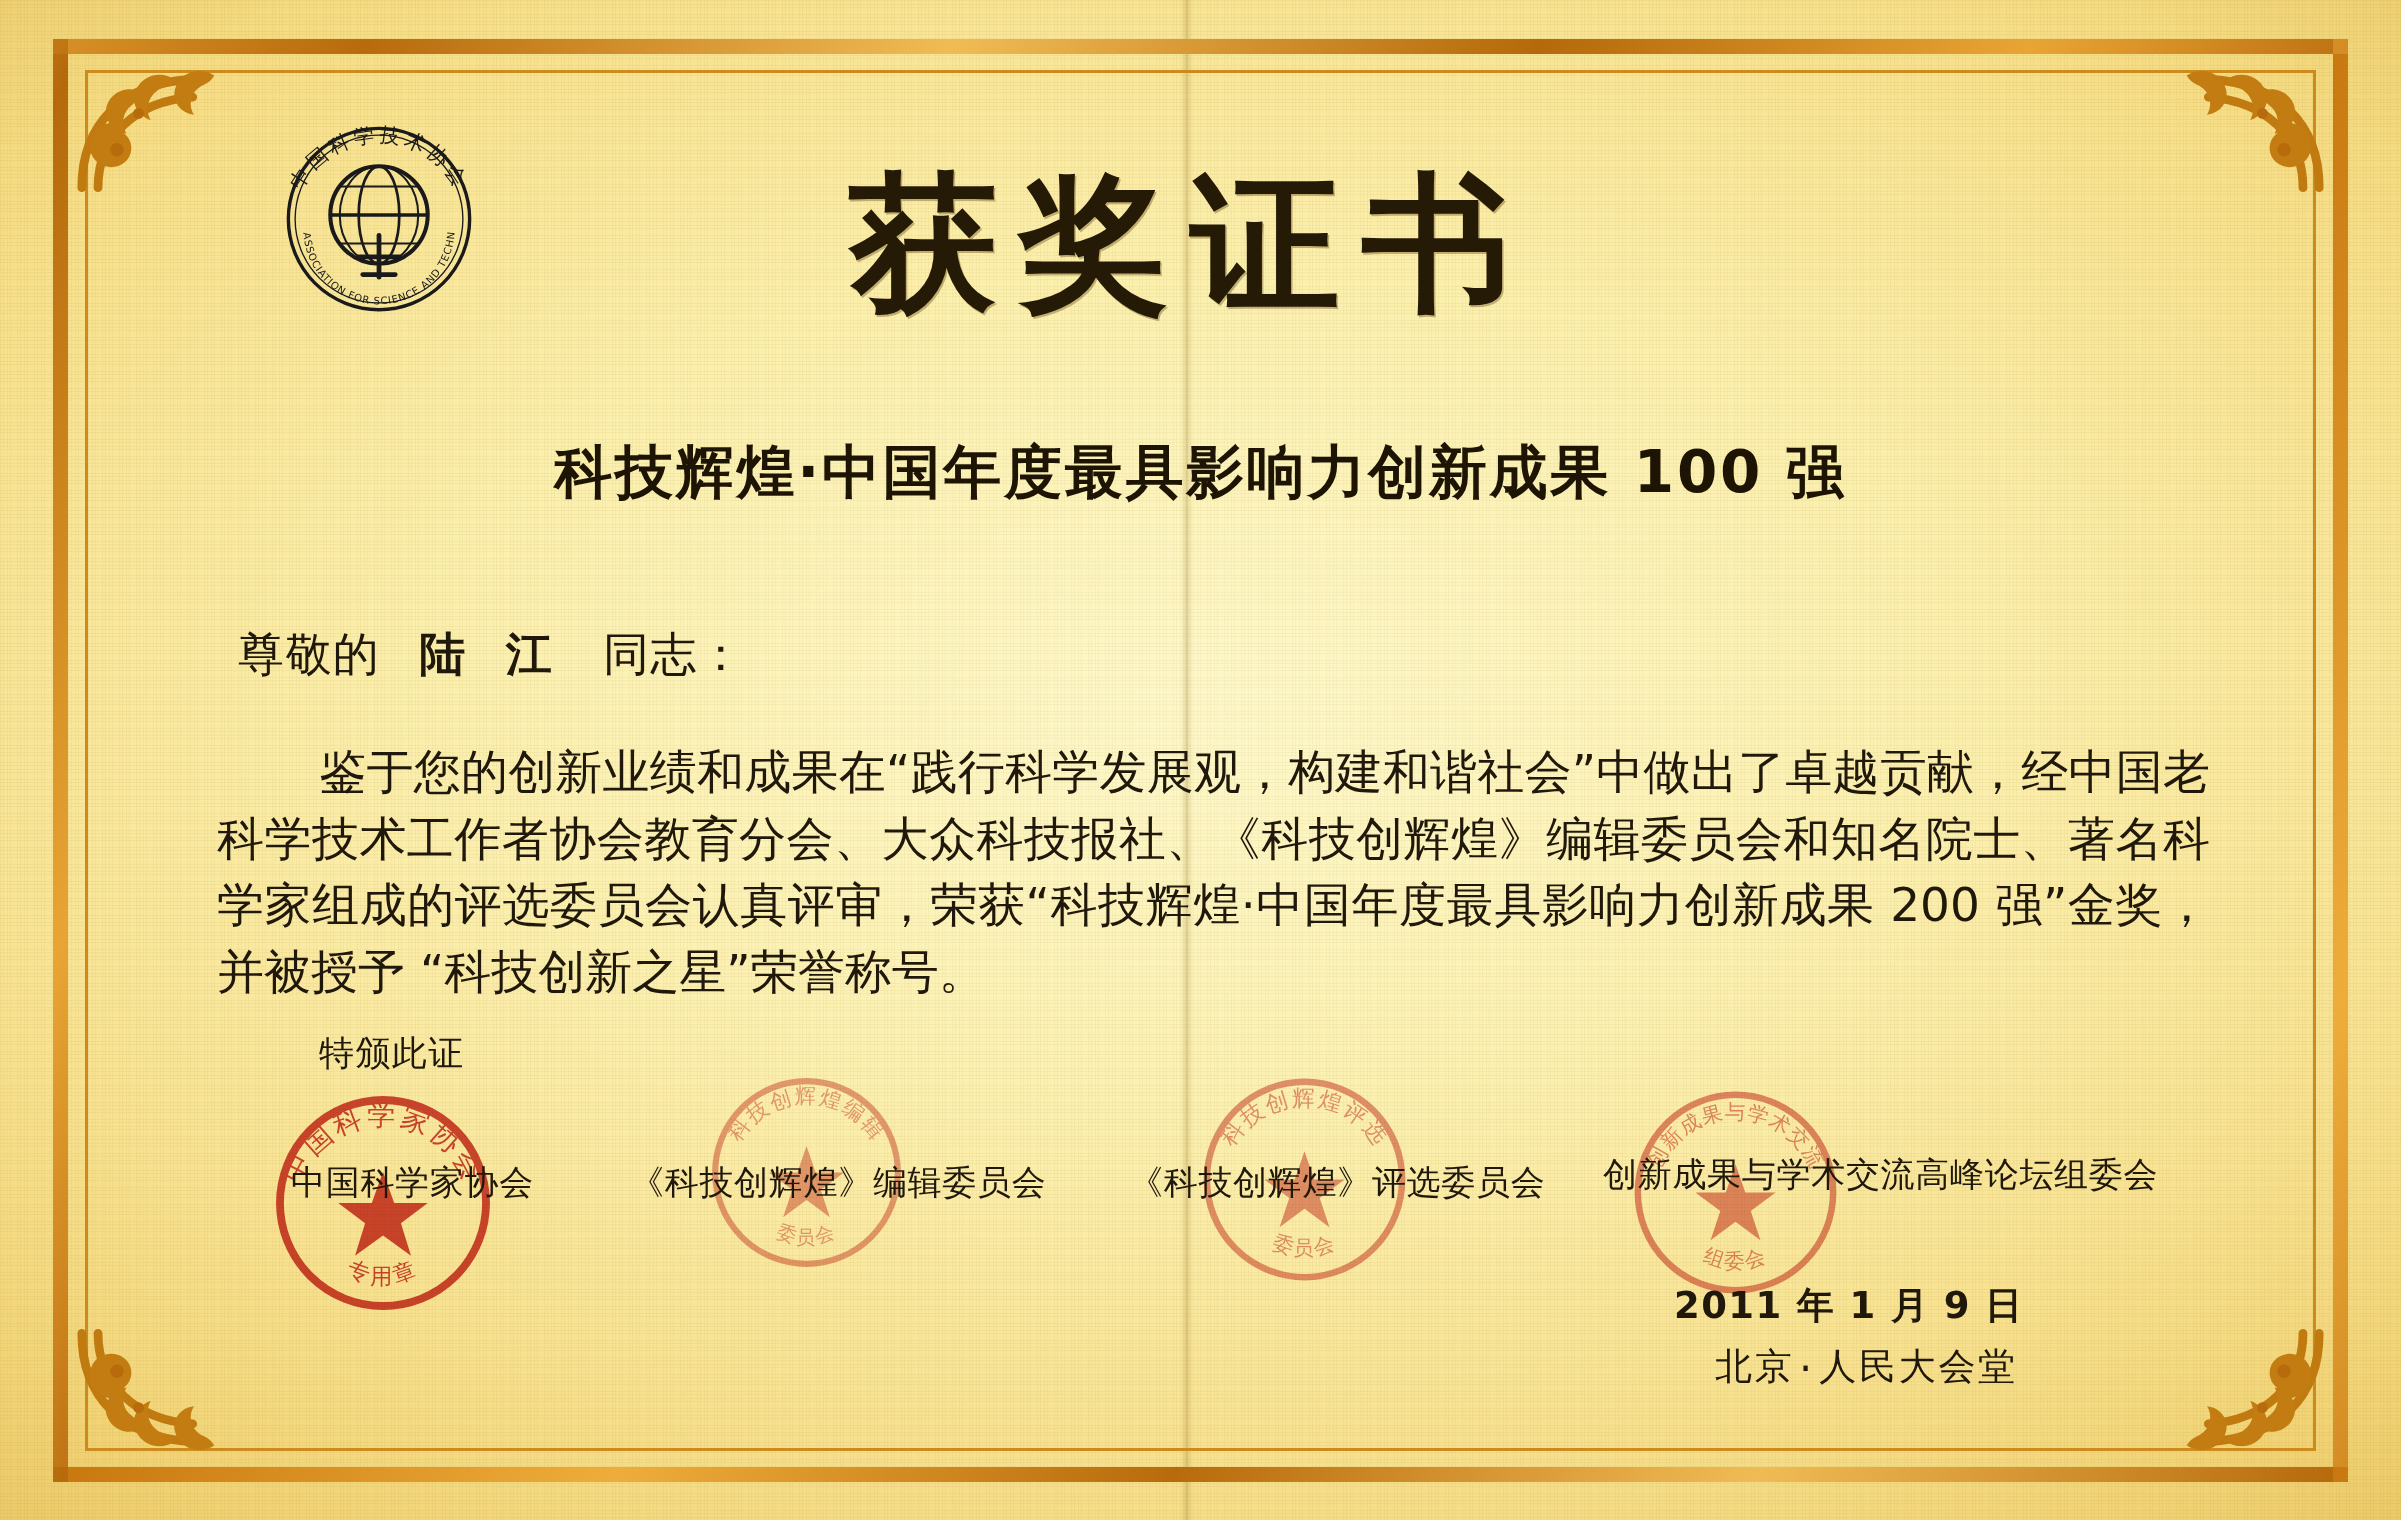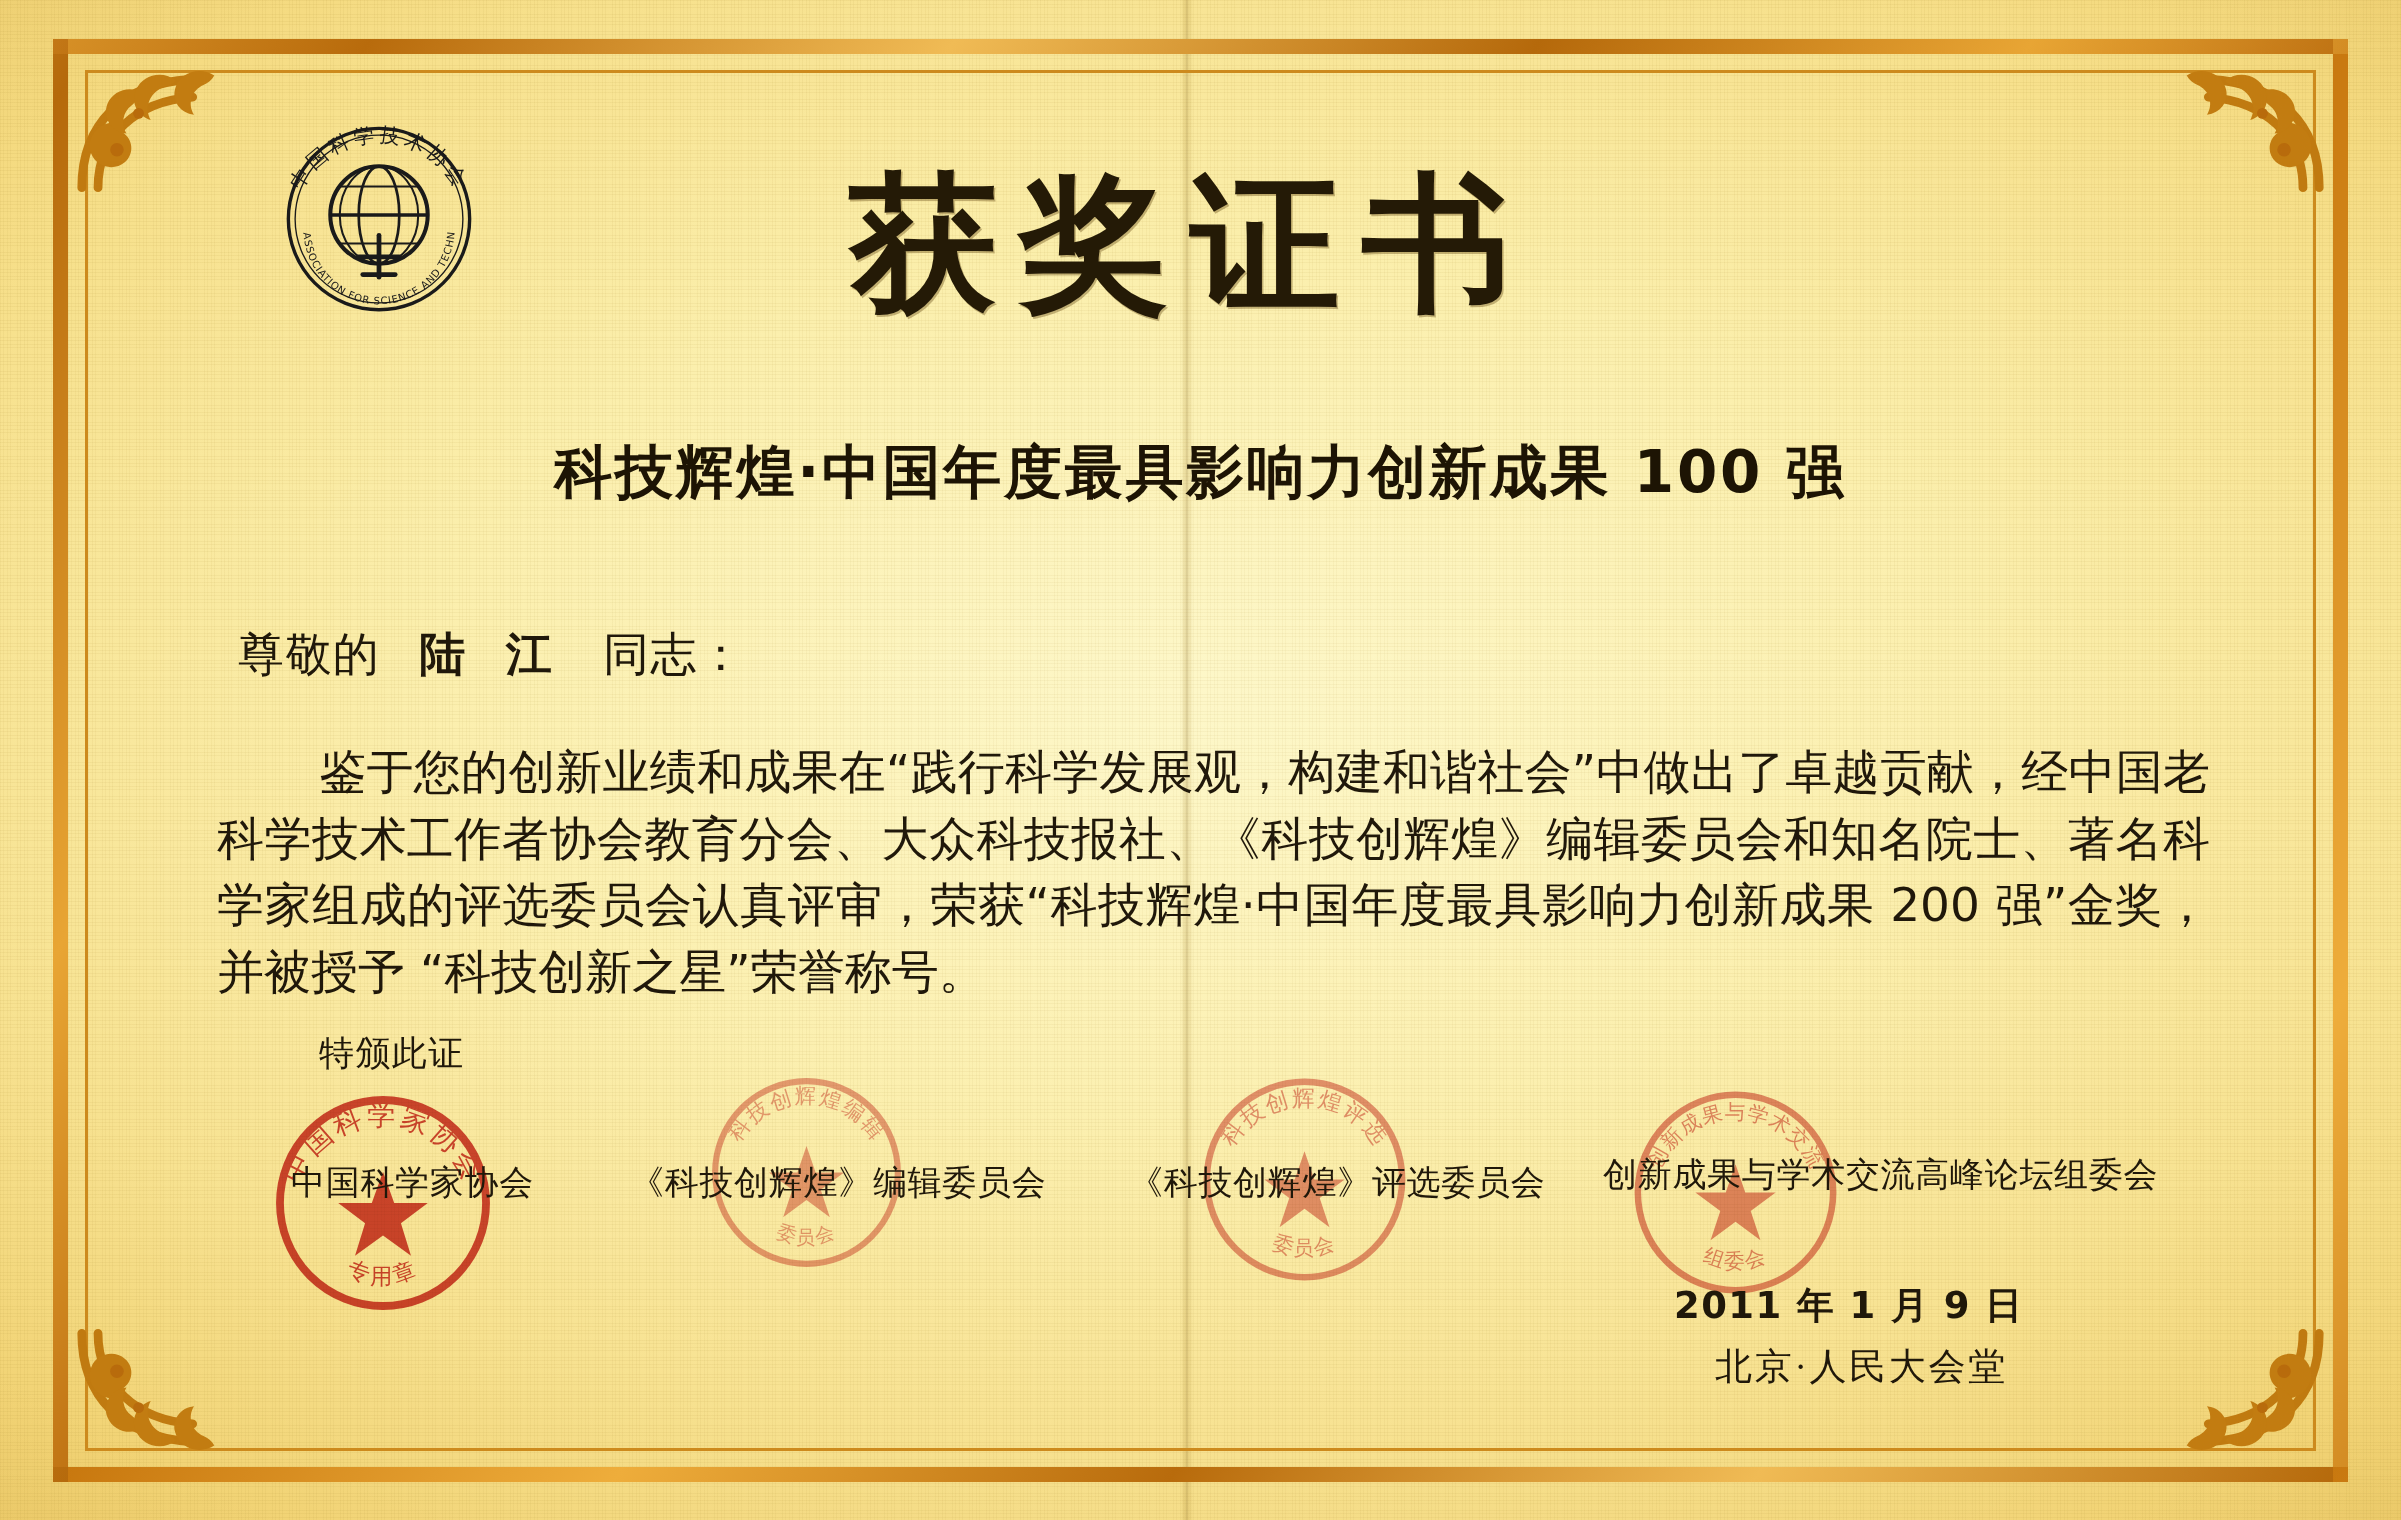--- a/index.html
+++ b/index.html
@@ -183,21 +183,21 @@
     font-size: 37px;
     color: #20180a;
     letter-spacing: 1.4px;
     white-space: nowrap;
     font-weight: bold;
   }
   #place-line {
     position: absolute;
     left: 1715px;
     top: 1342px;
-    font-family: Liberation Serif, serif;
+    font-family: Liberation Mono, monospace;
     font-size: 37px;
     color: #20180a;
     letter-spacing: 2.7px;
     white-space: nowrap;
   }
 
   
   .seal {
     position: absolute;
     border-radius: 50%;

